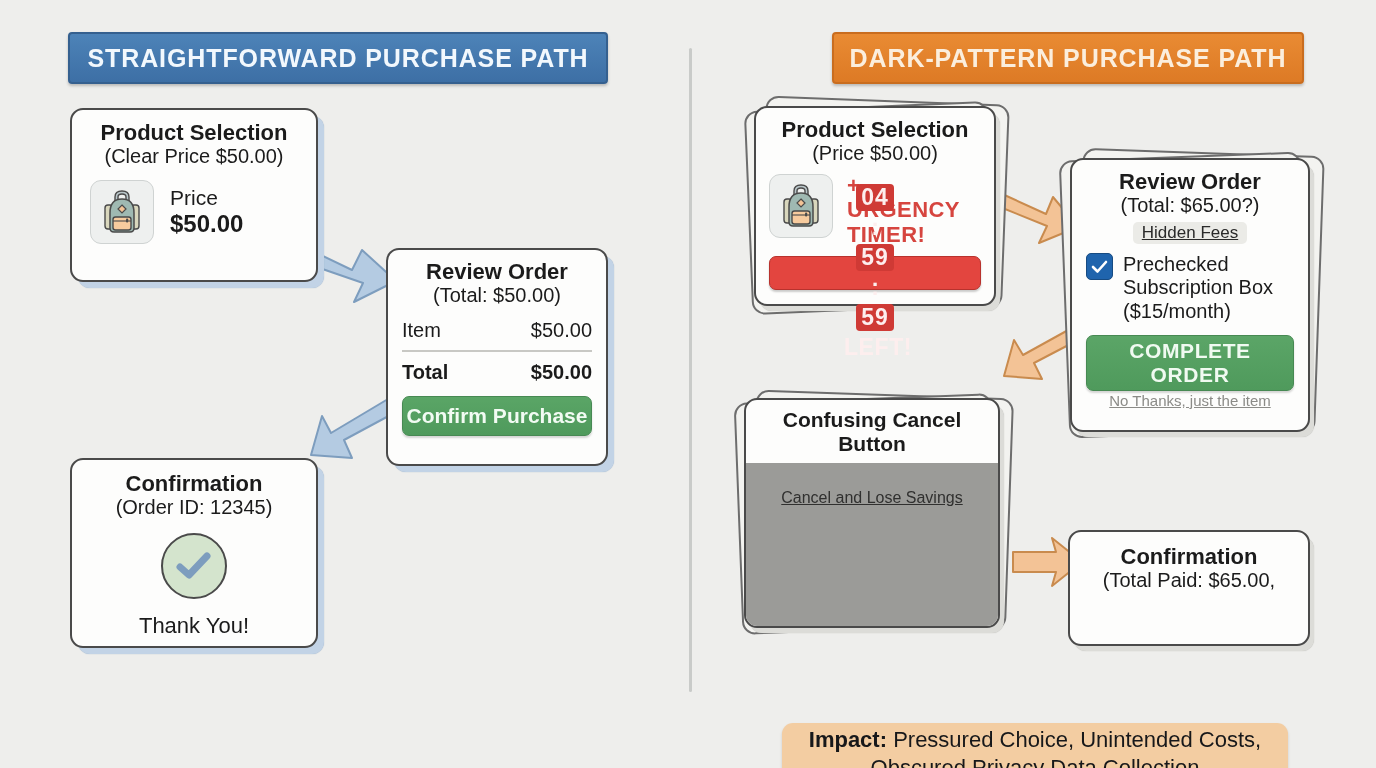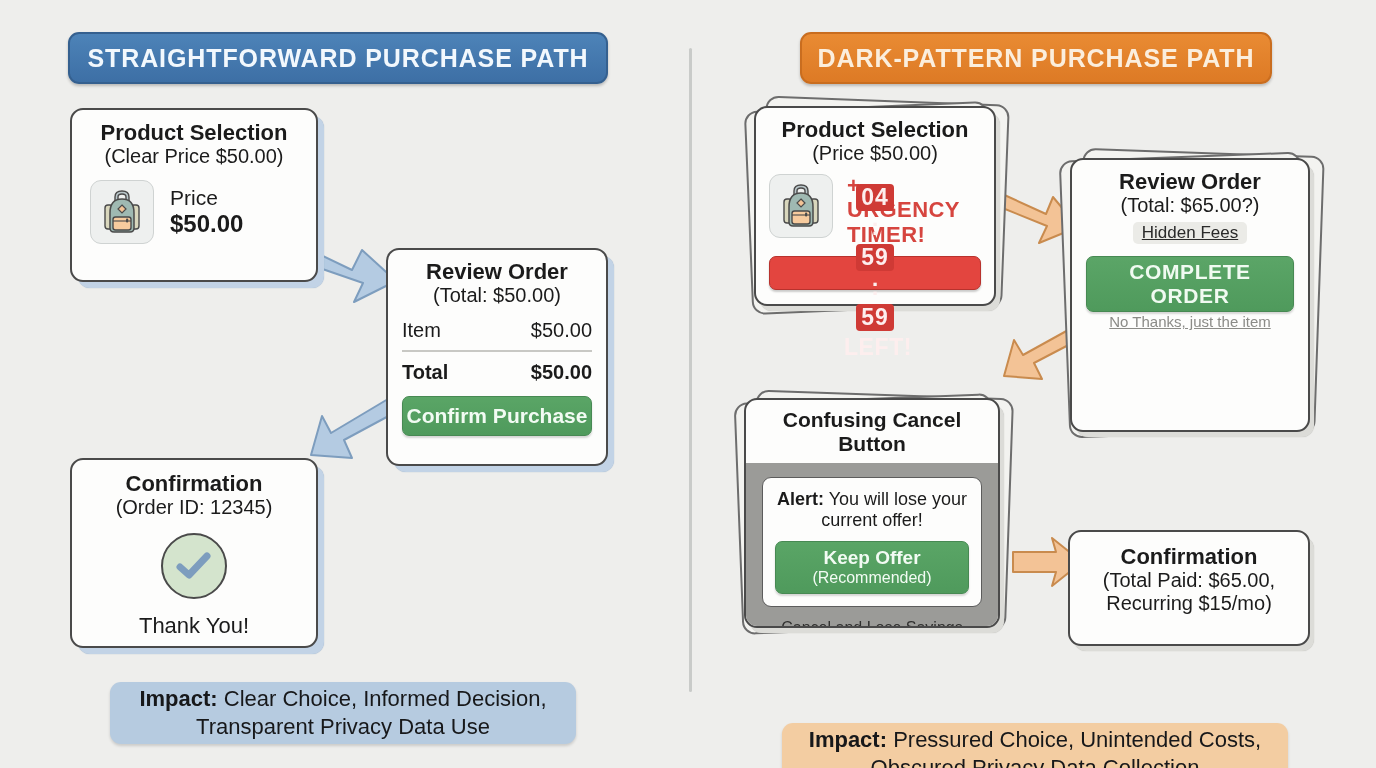--- a/index.html
+++ b/index.html
@@ -15,34 +15,34 @@
 
   
   .divider{
     position:absolute;left:689px;top:48px;width:3px;height:644px;
     background:#c9cbc9;border-radius:2px;
   }
 
   
   .hdr{
     position:absolute;
-    border-radius:11px;
+    border-radius:4px;
     display:flex;align-items:center;justify-content:center;
     font-weight:bold;letter-spacing:.9px;
     box-shadow:0 2px 3px rgba(0,0,0,.22);
     text-align:center;
   }
   .hdr-left{
     left:68px;top:32px;width:536px;height:48px;
     background:linear-gradient(180deg,#4d83b8 0%,#3d6fa5 100%);
     border:2px solid #35608f;
     color:#f2f8fd;font-size:25px;
   }
   .hdr-right{
-    left:800px;top:32px;width:468px;height:48px;
+    left:832px;top:32px;width:468px;height:48px;
     background:linear-gradient(180deg,#e98b33 0%,#dd7a25 100%);
     border:2px solid #c96d1f;
     color:#fbeedd;font-size:25px;
   }
 
   
   .card{
     position:absolute;
     background:#fdfdfc;
     border:2px solid #4a4a4a;
@@ -231,25 +231,20 @@
     <div class="c-title">Confirmation</div>
     <div class="c-sub">(Order ID: 12345)</div>
     <div class="check-circle" style="margin-top:14px;">
       <svg width="36" height="30" viewBox="0 0 36 30">
         <polyline points="4,16 13,24 31,5" fill="none" stroke="#7d9dbe" stroke-width="7" stroke-linecap="round" stroke-linejoin="round"></polyline>
       </svg>
     </div>
     <div style="text-align:center;font-size:22px;margin-top:14px;">Thank You!</div>
   </div>
 
-  <div class="impact impact-left">
-    <div>
-      <b>Impact:</b><span> Clear Choice, Informed Decision, Transparent Privacy Data Use</span>
-    </div>
-  </div>
 
   <div class="stack-sheet" style="left:762px;top:100px;width:244px;height:204px;transform:rotate(2.2deg);"></div>
   <div class="stack-sheet" style="left:748px;top:106px;width:244px;height:204px;transform:rotate(-2.4deg);"></div>
   <div class="card shadow-grey" style="left:754px;top:106px;width:242px;height:200px;padding:9px 13px;">
     <div class="c-title">Product Selection</div>
     <div class="c-sub">(Price $50.00)</div>
     <div style="display:flex;align-items:flex-start;gap:14px;margin-top:9px;">
       <div class="tile">
         <svg width="46" height="48" viewBox="0 0 46 48">
           <path d="M16 9 Q16 3 23 3 Q30 3 30 9 L30 13 L27 13 L27 9 Q27 6 23 6 Q19 6 19 9 L19 13 L16 13 Z" fill="#b9c6c9" stroke="#4a4a4a" stroke-width="1.4" stroke-linejoin="round"></path>
@@ -279,46 +274,48 @@
   </div>
 
   <div class="stack-sheet" style="left:1078px;top:152px;width:242px;height:278px;transform:rotate(2deg);"></div>
   <div class="stack-sheet" style="left:1064px;top:156px;width:242px;height:278px;transform:rotate(-2.2deg);"></div>
   <div class="card shadow-grey" style="left:1070px;top:158px;width:240px;height:274px;padding:9px 14px;">
     <div class="c-title">Review Order</div>
     <div class="c-sub">(Total: $65.00?)</div>
     <div style="text-align:center;margin-top:5px;">
       <span class="chip">Hidden Fees</span>
     </div>
+    <div style="display:flex;align-items:flex-start;gap:10px;margin-top:9px;">
+      <div class="cb">
+        <svg width="17" height="14" viewBox="0 0 17 14">
+          <polyline points="2,7 6.5,11.5 15,2" fill="none" stroke="#ffffff" stroke-width="2.6" stroke-linecap="round" stroke-linejoin="round"></polyline>
+        </svg>
+      </div>
+      <div style="font-size:20px;line-height:1.16;">
+        <div>Prechecked</div>
+        <div>Subscription Box</div>
+        <div>($15/month)</div>
+      </div>
+    </div>
     <div class="btn-complete" style="margin-top:12px;padding:3px 0;font-size:21px;">COMPLETE ORDER</div>
     <div class="faint-link" style="margin-top:1px;">No Thanks, just the item</div>
   </div>
 
   <div class="stack-sheet" style="left:752px;top:394px;width:258px;height:232px;transform:rotate(2deg);"></div>
   <div class="stack-sheet" style="left:738px;top:398px;width:258px;height:232px;transform:rotate(-2.2deg);"></div>
   <div class="card shadow-grey" style="left:744px;top:398px;width:256px;height:230px;overflow:hidden;padding:0;">
     <div class="c-title" style="padding:8px 6px 7px;font-size:21px;">Confusing Cancel Button</div>
     <div class="grey-body" style="height:100%;padding:14px 16px 0;box-sizing:border-box;">
-      <div class="inner-dialog" style="padding:11px 12px 12px;">
-        <div style="text-align:center;font-size:18px;line-height:1.2;">
-          <b>Alert:</b><span> You will lose your current offer!</span>
-        </div>
-        <div class="btn-green" style="margin-top:9px;padding:5px 0 6px;">
-          <div style="font-size:19px;">Keep Offer</div>
-          <div style="font-size:16px;font-weight:normal;">(Recommended)</div>
-        </div>
-      </div>
       <div class="cancel-link" style="margin-top:12px;">Cancel and Lose Savings</div>
     </div>
   </div>
 
   <div class="card shadow-grey" style="left:1068px;top:530px;width:242px;height:116px;padding:12px 14px;">
     <div class="c-title">Confirmation</div>
     <div class="c-sub">(Total Paid: $65.00,</div>
-    <div class="c-sub">Recurring $15/mo)</div>
   </div>
 
   <div class="impact impact-right">
     <div>
       <b>Impact:</b><span> Pressured Choice, Unintended Costs, Obscured Privacy Data Collection</span>
     </div>
   </div>
 
 </div>
 

